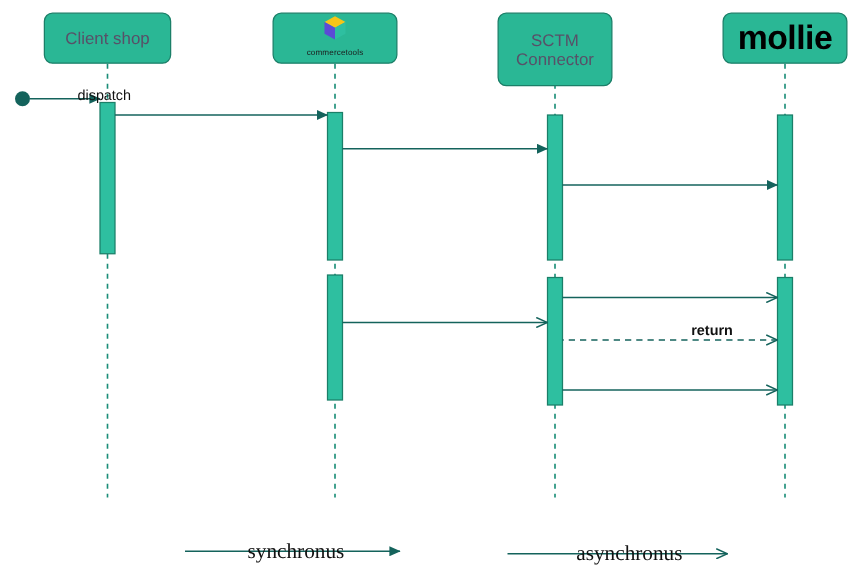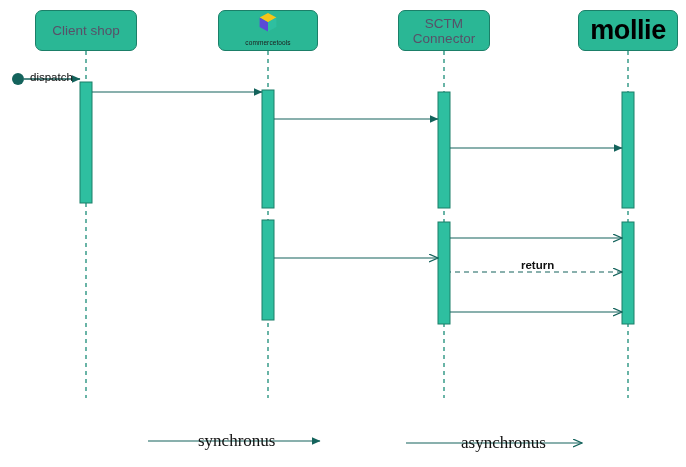--- a/index.html
+++ b/index.html
@@ -68,20 +68,21 @@
     display: block;
     margin: 0 auto;
   }
   
   .msg-label {
     position: absolute;
     font-size: 11.5px;
     color: #111111;
     font-family: "Liberation Sans", sans-serif;
     white-space: nowrap;
+    margin-left: 32px;
   }
   .legend-label {
     position: absolute;
     font-size: 17px;
     color: #111111;
     font-family: Liberation Serif, serif;
     white-space: nowrap;
   }
 </style>
 </head>
@@ -144,21 +145,21 @@
         <div class="participant-label">Client shop</div>
       </div>
       <div class="participant-box" style="left: 218px; top: 10px; width: 100px; height: 41px;">
         <div class="ct-logo"><svg width="20" height="21" viewBox="0 0 20 21">
             <path d="M10 1 L18.4 5.6 L10 10.2 L1.6 5.6 Z" fill="#f5c518"></path>
             <path d="M1.6 5.6 L10 10.2 L10 19.6 L1.6 15 Z" fill="#5b4bd6"></path>
             <path d="M10 10.2 L18.4 5.6 L18.4 15 L10 19.6 Z" fill="#2ebfa0"></path>
           </svg></div>
         <div class="participant-label brand-ct">commercetools</div>
       </div>
-      <div class="participant-box" style="left: 398px; top: 10px; width: 92px; height: 41px; justify-content: center;">
+      <div class="participant-box" style="left: 398px; top: 10px; width: 92px; height: 59px; justify-content: center;">
         <div class="participant-label">SCTM
 Connector</div>
       </div>
       <div class="participant-box" style="left: 578px; top: 10px; width: 100px; height: 41px;">
         <div class="participant-label brand-mollie">mollie</div>
       </div>
     </div>
   <div id="labels-layer">
       <div class="msg-label" style="left: 30px; top: 71px;">dispatch</div>
       <div class="msg-label" style="left: 521px; top: 259px; font-weight: bold;">return</div>

